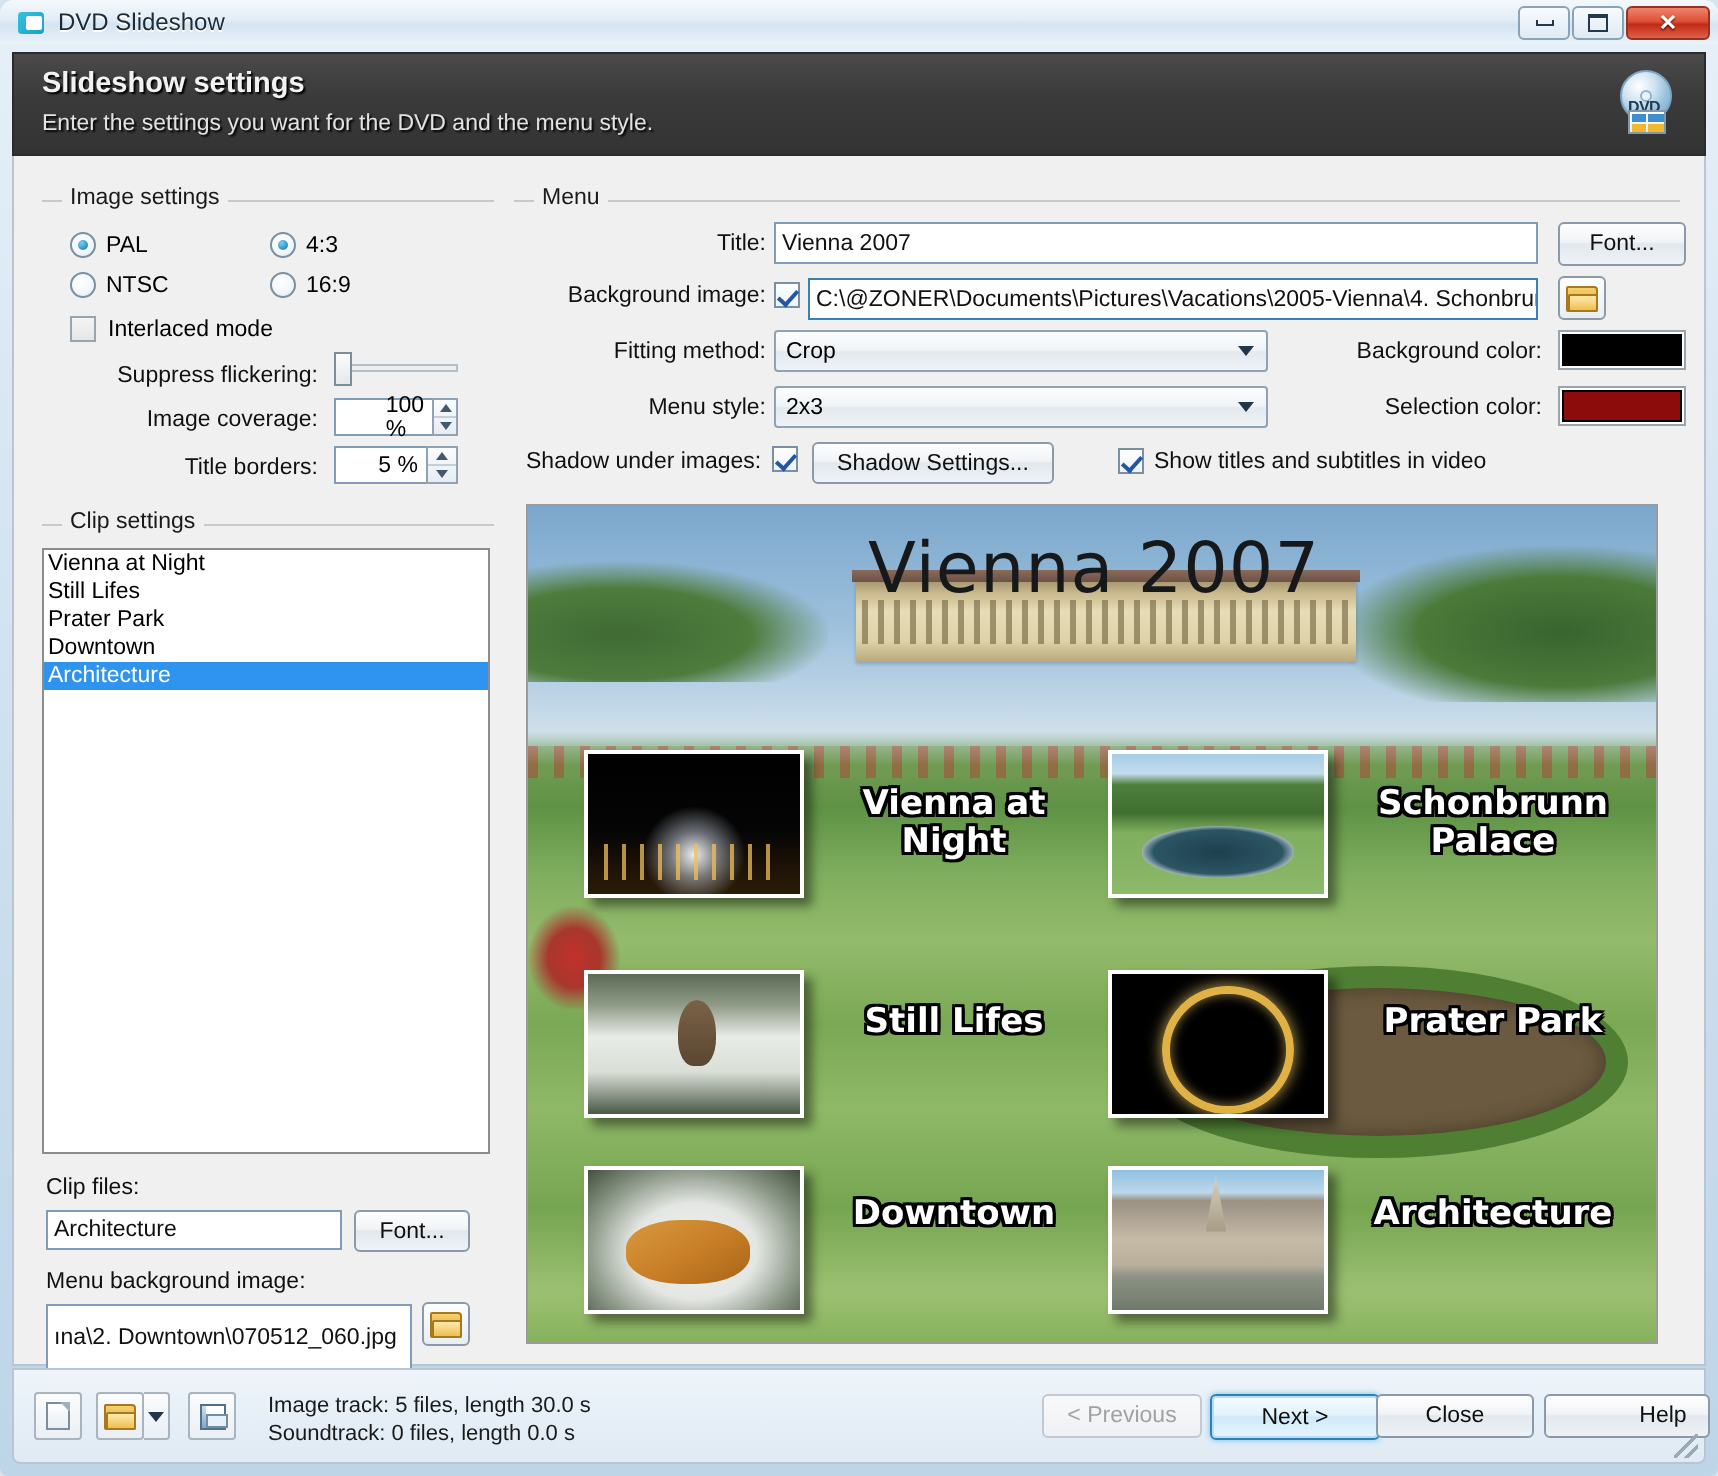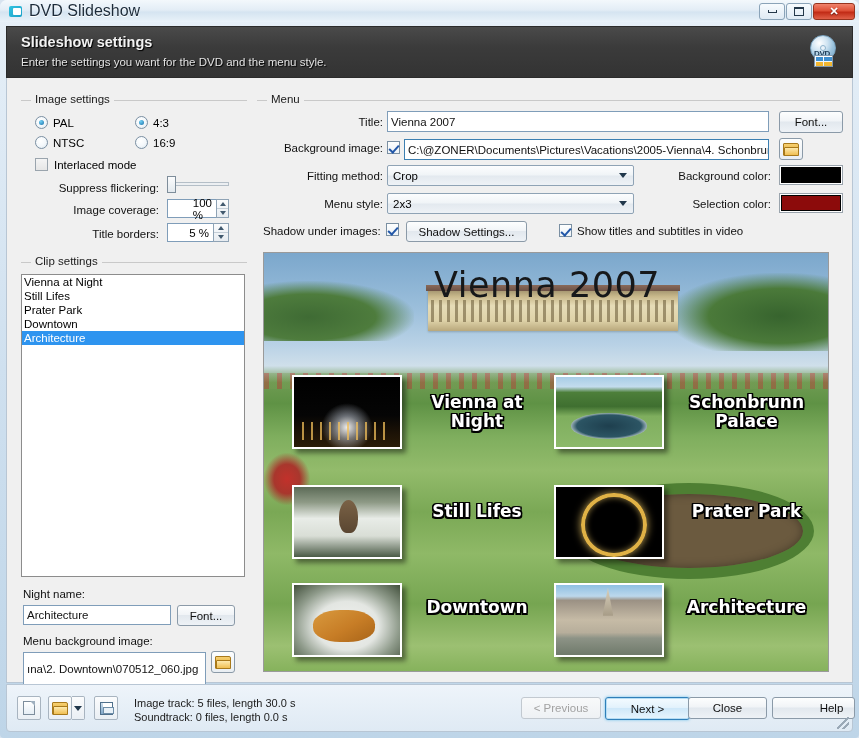--- a/index.html
+++ b/index.html
@@ -33,21 +33,21 @@
   #titlebar .app-icon .sq1 {
     position: absolute; left:0; top:1px; width:13px; height:11px;
     background: linear-gradient(135deg,#33c3e0,#1aa0c8);
     border-radius: 2px;
   }
   #titlebar .app-icon .sq2 {
     position: absolute; left:4px; top:3px; width:8px; height:7px;
     background: #ffffff; border-radius:1px;
   }
   #titlebar .title-text {
-    font-size: 16px; color: #1c2b3a;
+    font-size: 12px; color: #1c2b3a;
     text-shadow: 0 1px 0 #fff;
   }
   #wincontrols {
     position: absolute; right: 4px; top: 3px;
     display: flex; gap: 1px;
   }
   #wincontrols .btn {
     width: 26px; height: 17px;
     background: linear-gradient(180deg,#f7fbfe,#dfeaf4);
     border: 1px solid #8aa3b8;
@@ -545,21 +545,21 @@
     </div>
 
     <div id="cliplist" style="left:14px; top:196px; width:224px; height:303px;">
         <div class="li">Vienna at Night</div>
         <div class="li">Still Lifes</div>
         <div class="li">Prater Park</div>
         <div class="li">Downtown</div>
         <div class="li sel">Architecture</div>
       </div>
 
-    <div class="lbl" style="left:16px; top:510px;">Night name:</div>
+    <div class="lbl" style="left:16px; top:510px;">Clip files:</div>
     <div class="tbox" style="left:16px; top:527px; width:148px; height:20px;">Architecture</div>
     <div class="btn3d" style="left:170px; top:527px; width:58px; height:21px;">Font...</div>
 
     <div class="lbl" style="left:16px; top:557px;">Menu background image:</div>
     <div class="tbox" style="left:16px; top:574px; width:183px; height:33px;">ına\2. Downtown\070512_060.jpg</div>
     <div class="folderbtn" style="left:204px; top:573px; width:24px; height:22px;">
       <span class="folder-ico">
           <i class="back"></i>
           <i class="front"></i>
         </span>

